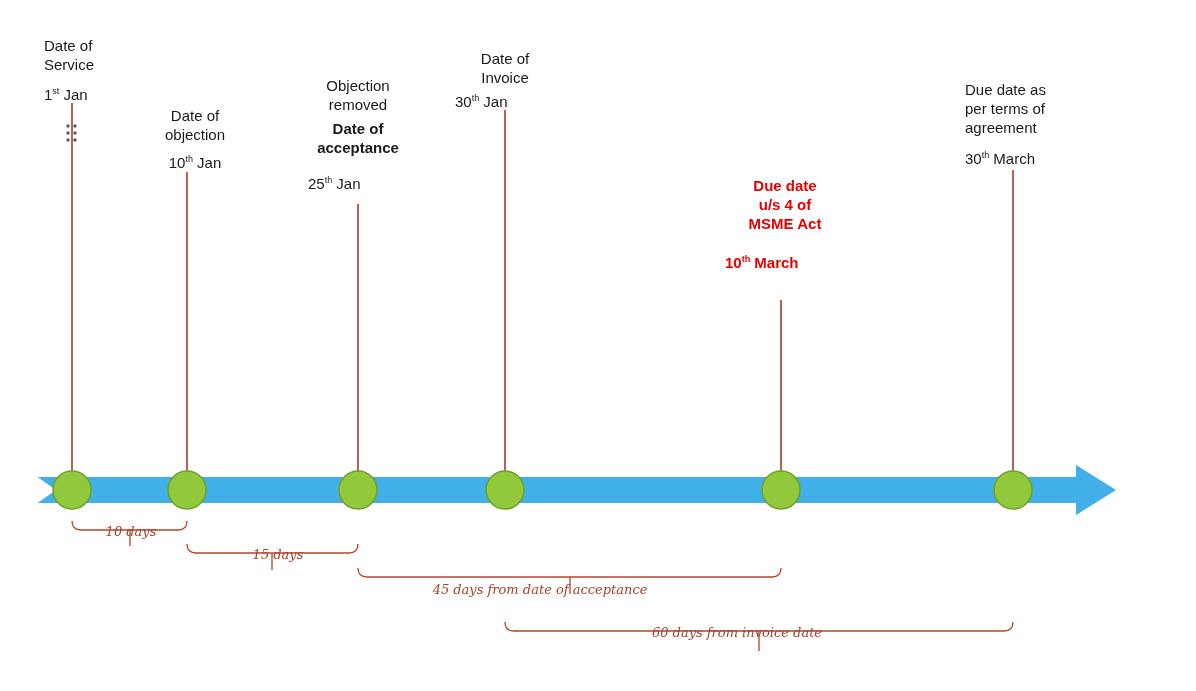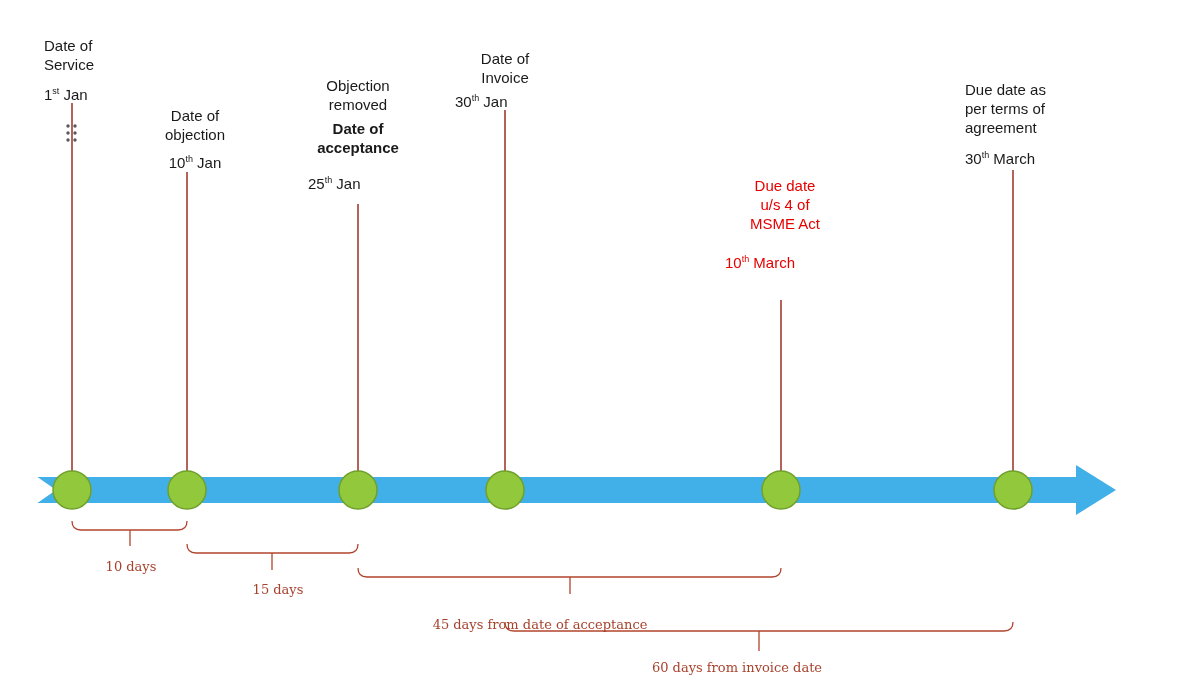--- a/index.html
+++ b/index.html
@@ -9,32 +9,32 @@
     background:#ffffff;
     font-family:"Liberation Sans", sans-serif;
     color:var(--text-black, #1a1a1a);
     overflow:hidden;
   }
   #scene-svg { position:absolute; left:0; top:0; width:1196px; height:691px; }
 
   .label { position:absolute; font-size:15px; line-height:19px; }
   .centered { text-align:center; }
   .bold { font-weight:bold; }
-  .red { color:var(--alert-red, #e60000); font-weight:normal; }
+  .red { color:var(--alert-red, #e60000); font-weight:bold; }
   .date { position:absolute; font-size:15px; line-height:18px; }
   sup { font-size:0.6em; }
 
   .duration {
     position:absolute;
     font-family:"DejaVu Serif", serif;
+    font-style:italic;
     font-size:13px;
     line-height:15px;
     color:var(--script-red, #a7422d);
     text-align:center;
-    margin-top:35px;
   }
 
   .arrowbody  { fill:var(--arrow-blue, #41b0e8); }
   .arrownotch { fill:#ffffff; }
   .dot        { fill:var(--dot-green, #92c83c); stroke:var(--dot-green-border, #6fa02b); stroke-width:1.5; }
   .vline      { stroke:var(--line-maroon, #9c2f23); stroke-width:1.5; }
   .bracket    { stroke:var(--bracket-red, #b2442e); stroke-width:1.3; fill:none; }
   .handle-dot { fill:#595959; }
 </style>
 </head>

